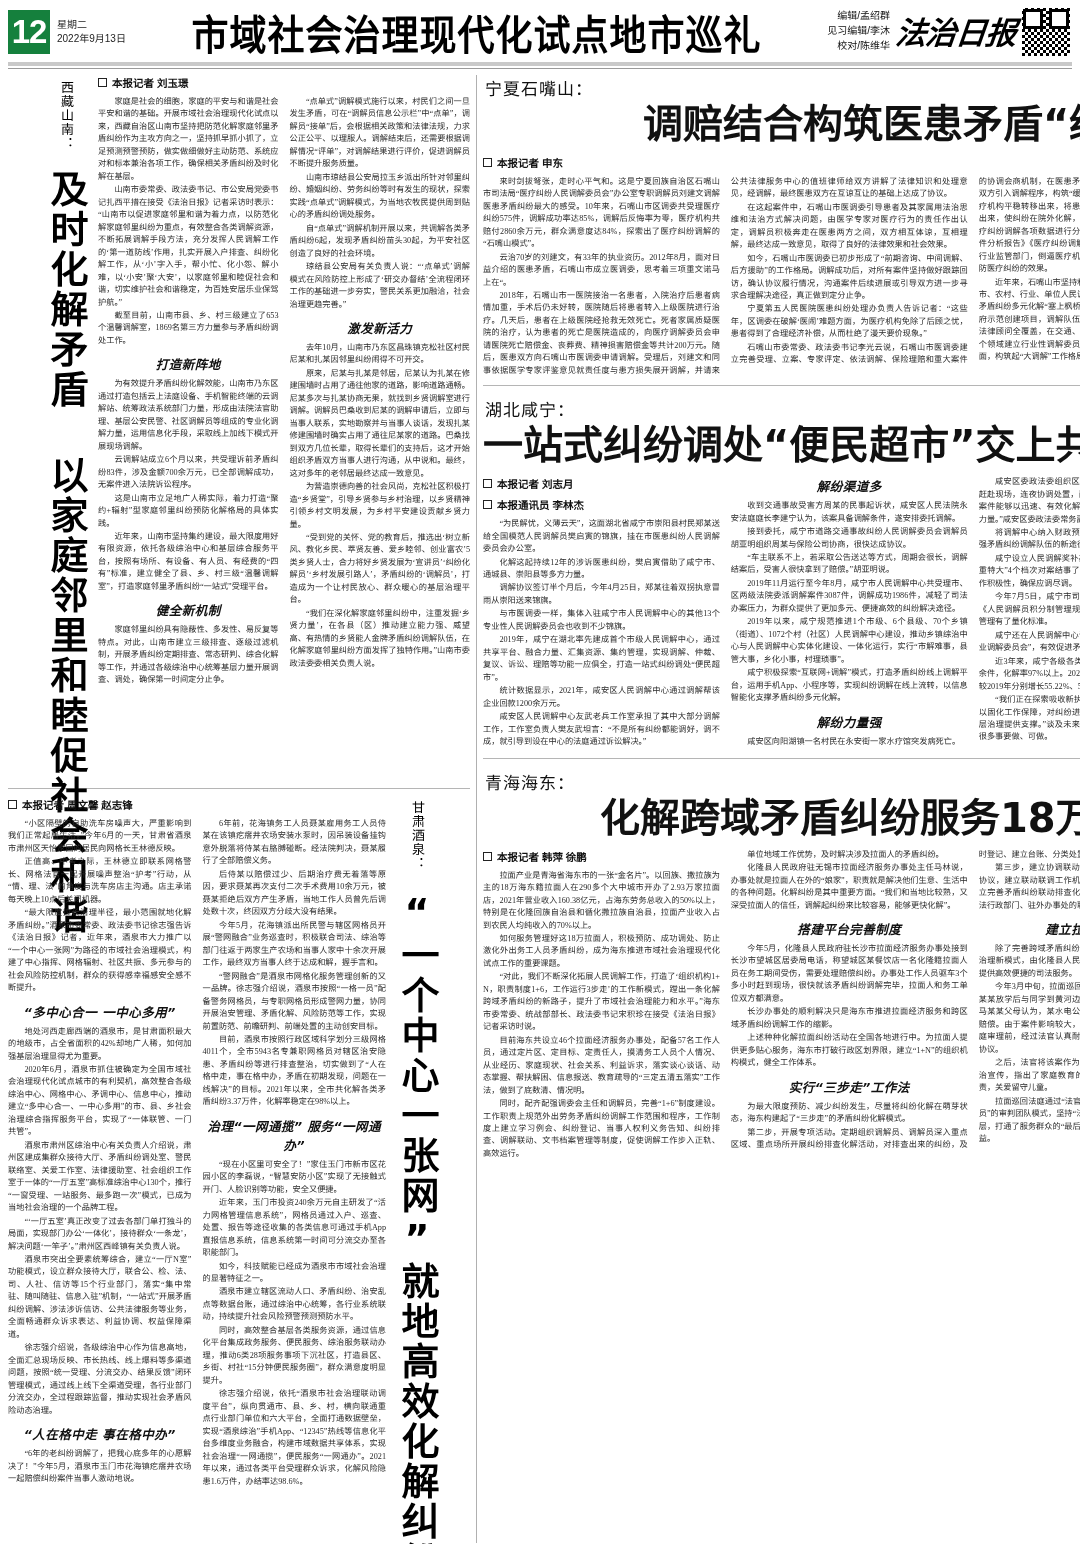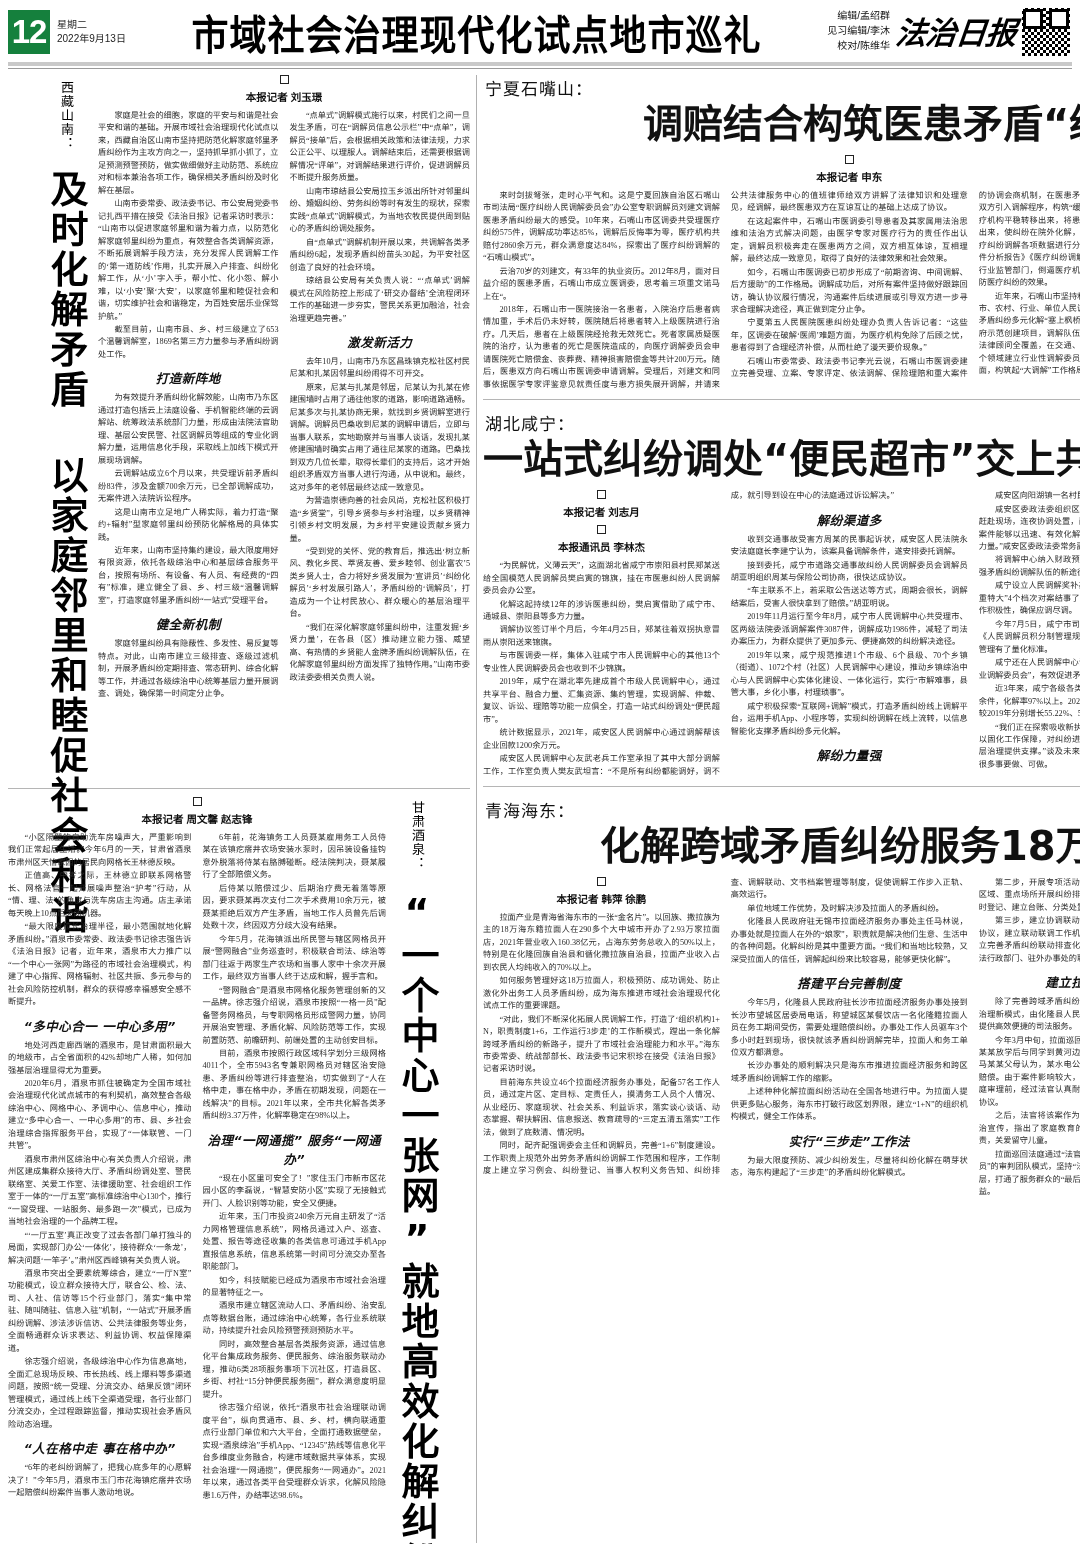--- a/index.html
+++ b/index.html
@@ -88,21 +88,21 @@
   }
   .vhead .main{
     font-size:38px;font-weight:bold;letter-spacing:2px;color:#000;
   }
 
   
   .byline{
     font-family:"Liberation Sans","DejaVu Sans",sans-serif;
     font-size:10.5px;font-weight:bold;
     margin:0 0 6px 0;
-    display:flex;align-items:center;gap:5px;flex-direction:column;
+    display:flex;align-items:center;gap:5px;
   }
   .byline .box{
     display:inline-block;width:7px;height:7px;border:1px solid #222;flex:0 0 7px;
   }
   .subhead{
     text-align:center;
     font-family:"DejaVu Sans","Liberation Sans",sans-serif;
     font-weight:bold;
     font-size:12.5px;
     margin:7px 0 5px 0;

